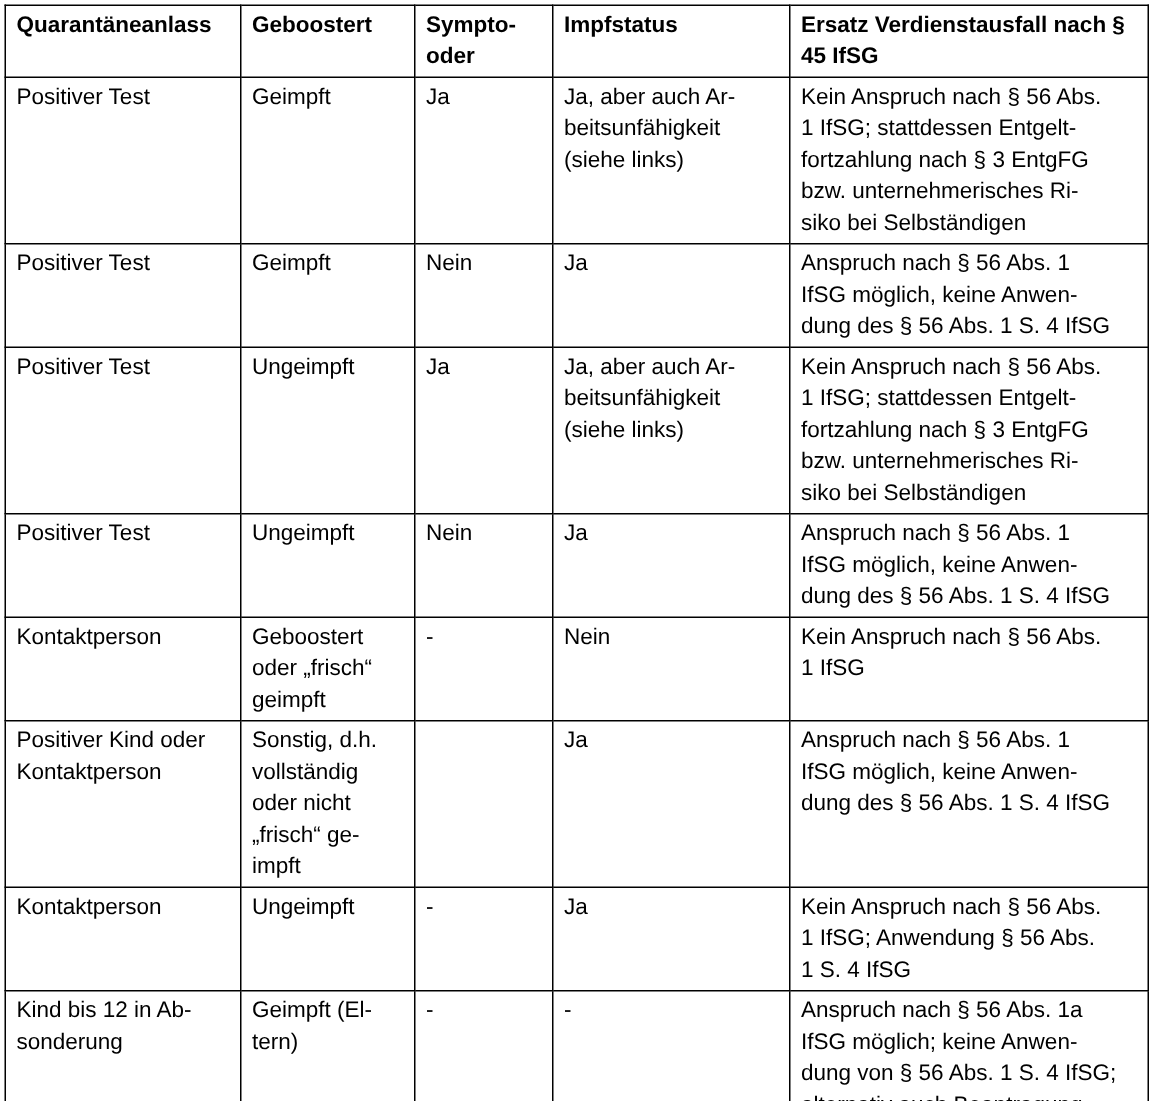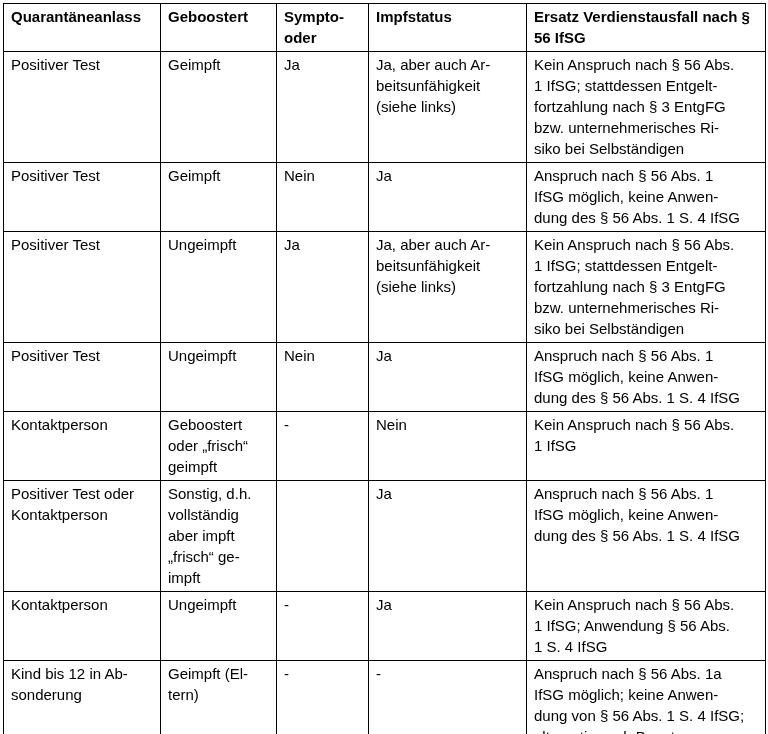--- a/index.html
+++ b/index.html
@@ -56,21 +56,21 @@
         <col class="c5">
     </colgroup>
     <thead>
       <tr>
           <th>Quarantäneanlass</th>
           <th>Geboostert</th>
           <th>Sympto-
 oder</th>
           <th>Impfstatus</th>
           <th>Ersatz Verdienstausfall nach §
-56 IfSG</th>
+45 IfSG</th>
         </tr>
     </thead>
     <tbody>
         <tr>
           <td>Positiver Test</td>
           <td>Geimpft</td>
           <td>Ja</td>
           <td>Ja, aber auch Ar-
 beitsunfähigkeit
 (siehe links)</td>
@@ -115,25 +115,25 @@
           <td>Kontaktperson</td>
           <td>Geboostert
 oder „frisch“
 geimpft</td>
           <td>-</td>
           <td>Nein</td>
           <td>Kein Anspruch nach § 56 Abs.
 1 IfSG</td>
         </tr>
         <tr>
-          <td>Positiver Test oder
+          <td>Positiver Kind oder
 Kontaktperson</td>
           <td>Sonstig, d.h.
 vollständig
-aber impft
+oder nicht
 „frisch“ ge-
 impft</td>
           <td></td>
           <td>Ja</td>
           <td>Anspruch nach § 56 Abs. 1
 IfSG möglich, keine Anwen-
 dung des § 56 Abs. 1 S. 4 IfSG</td>
         </tr>
         <tr>
           <td>Kontaktperson</td>

